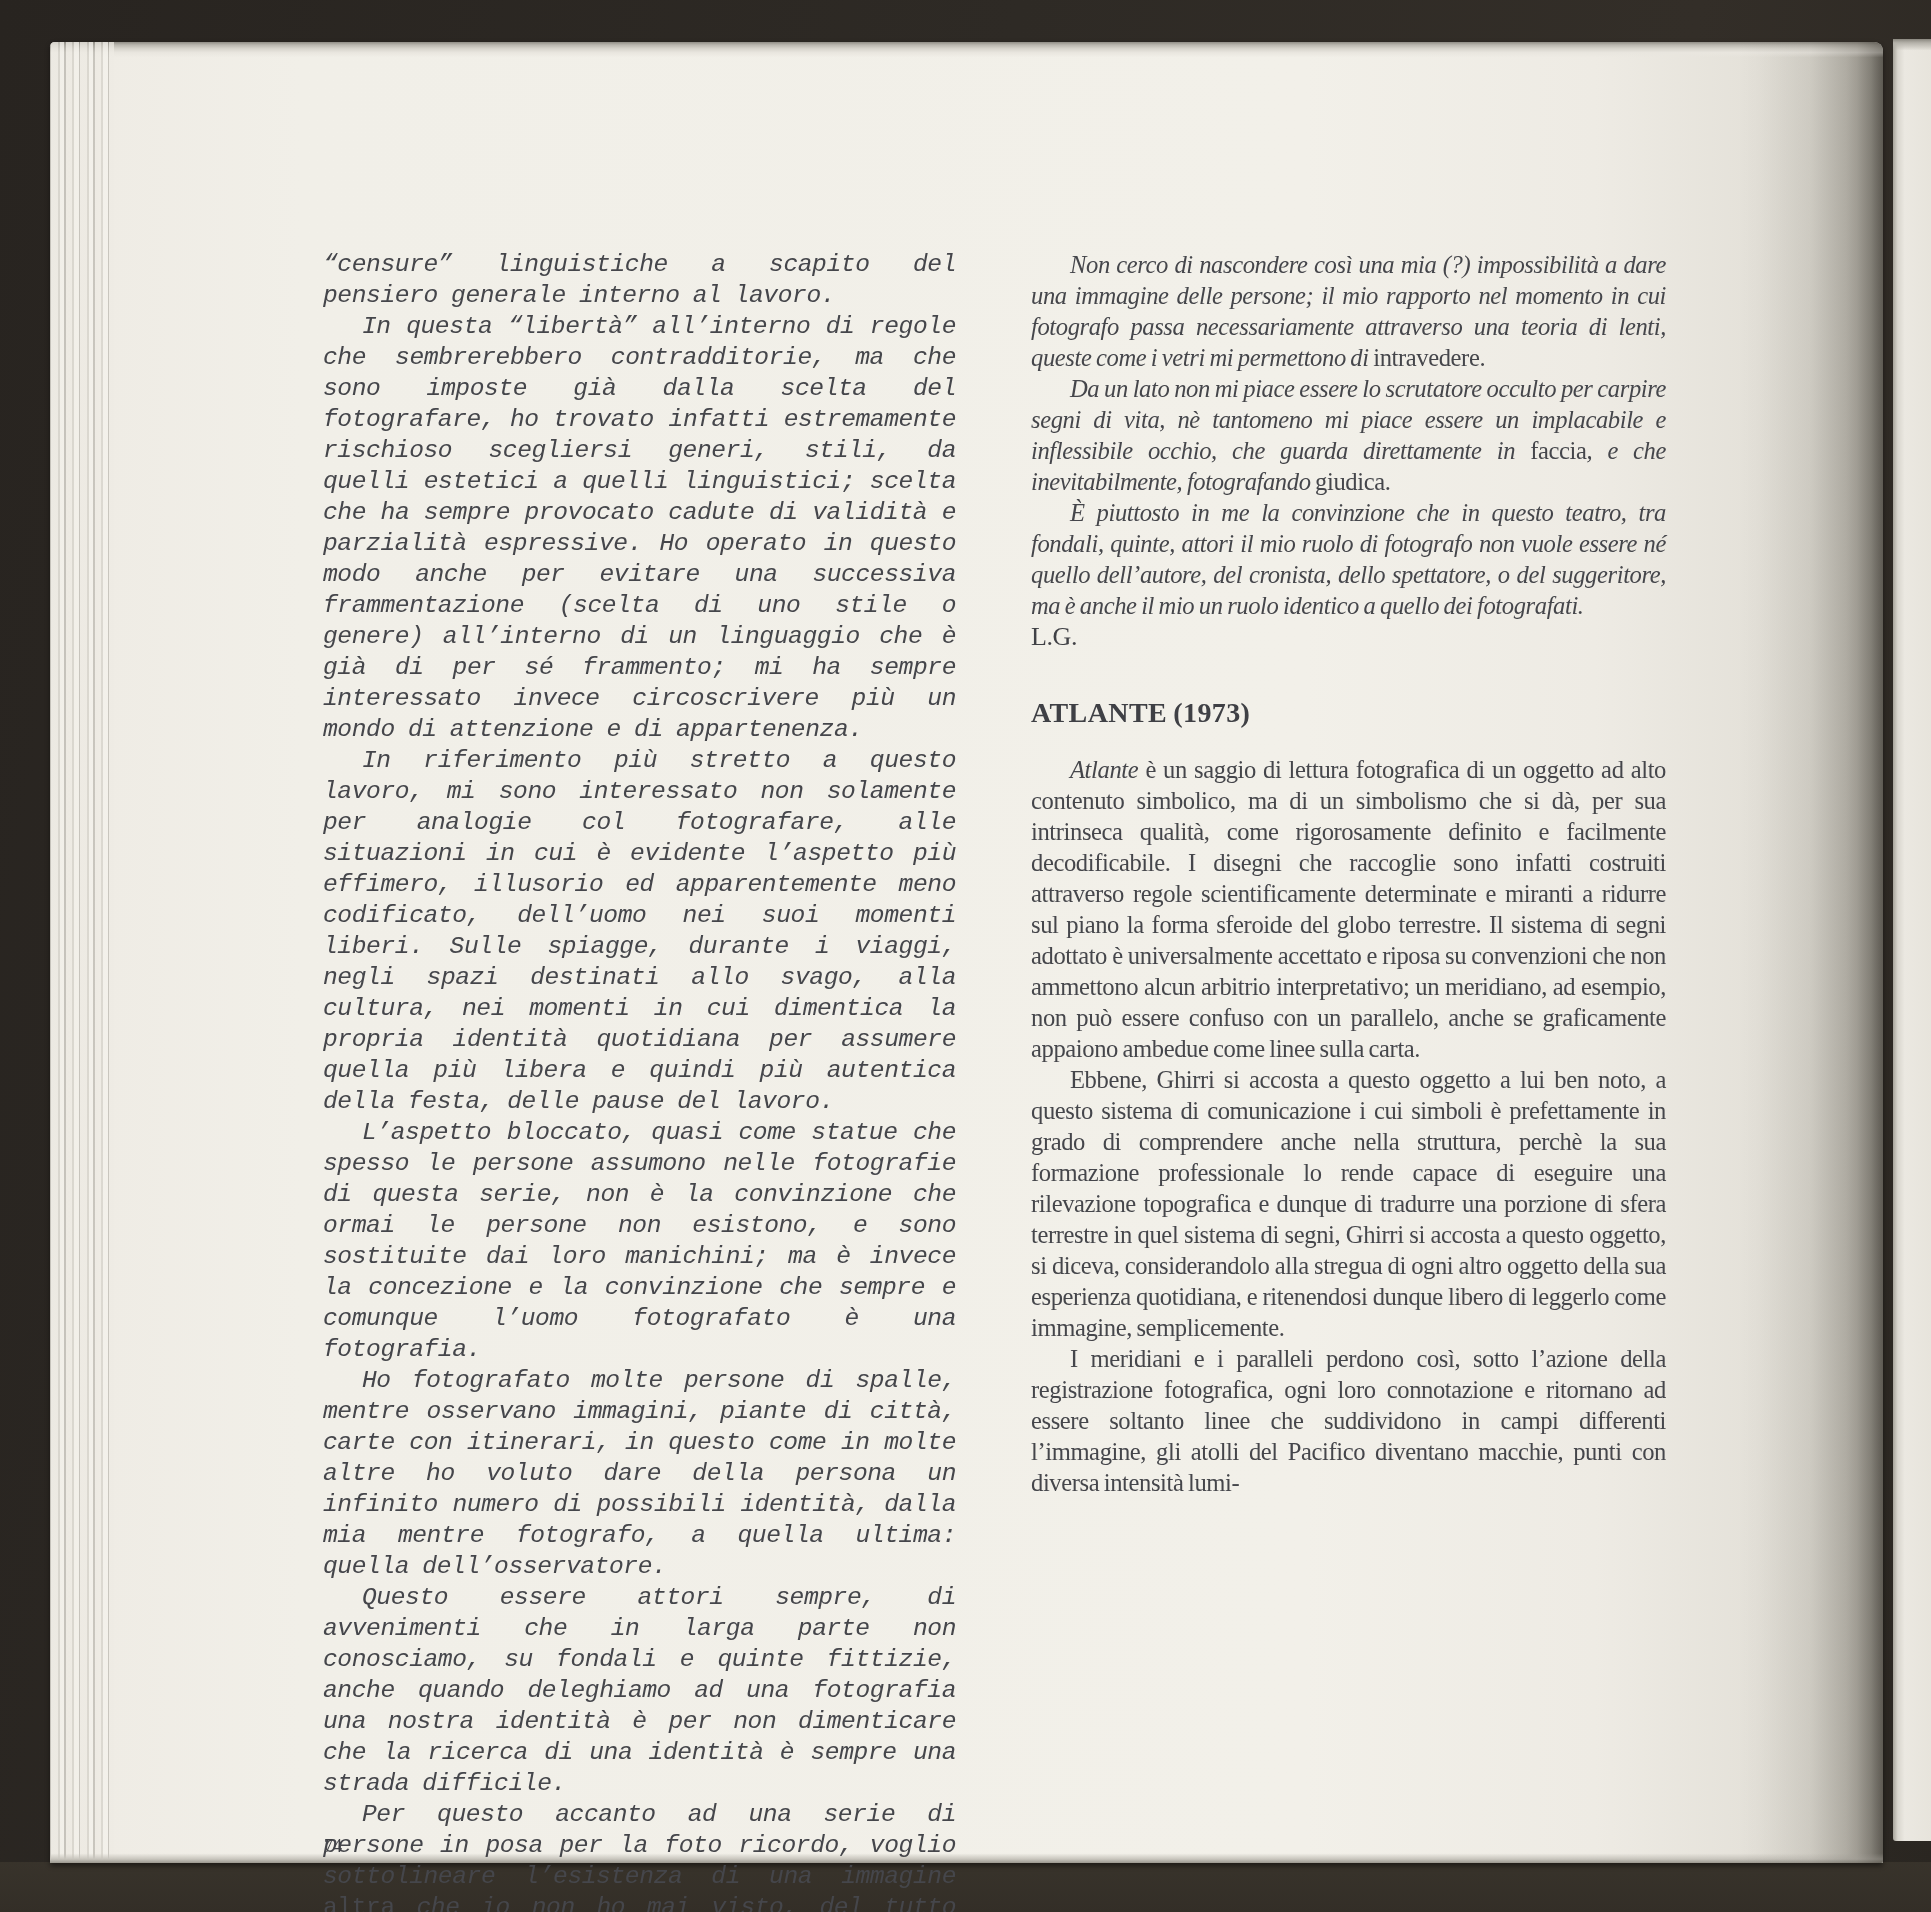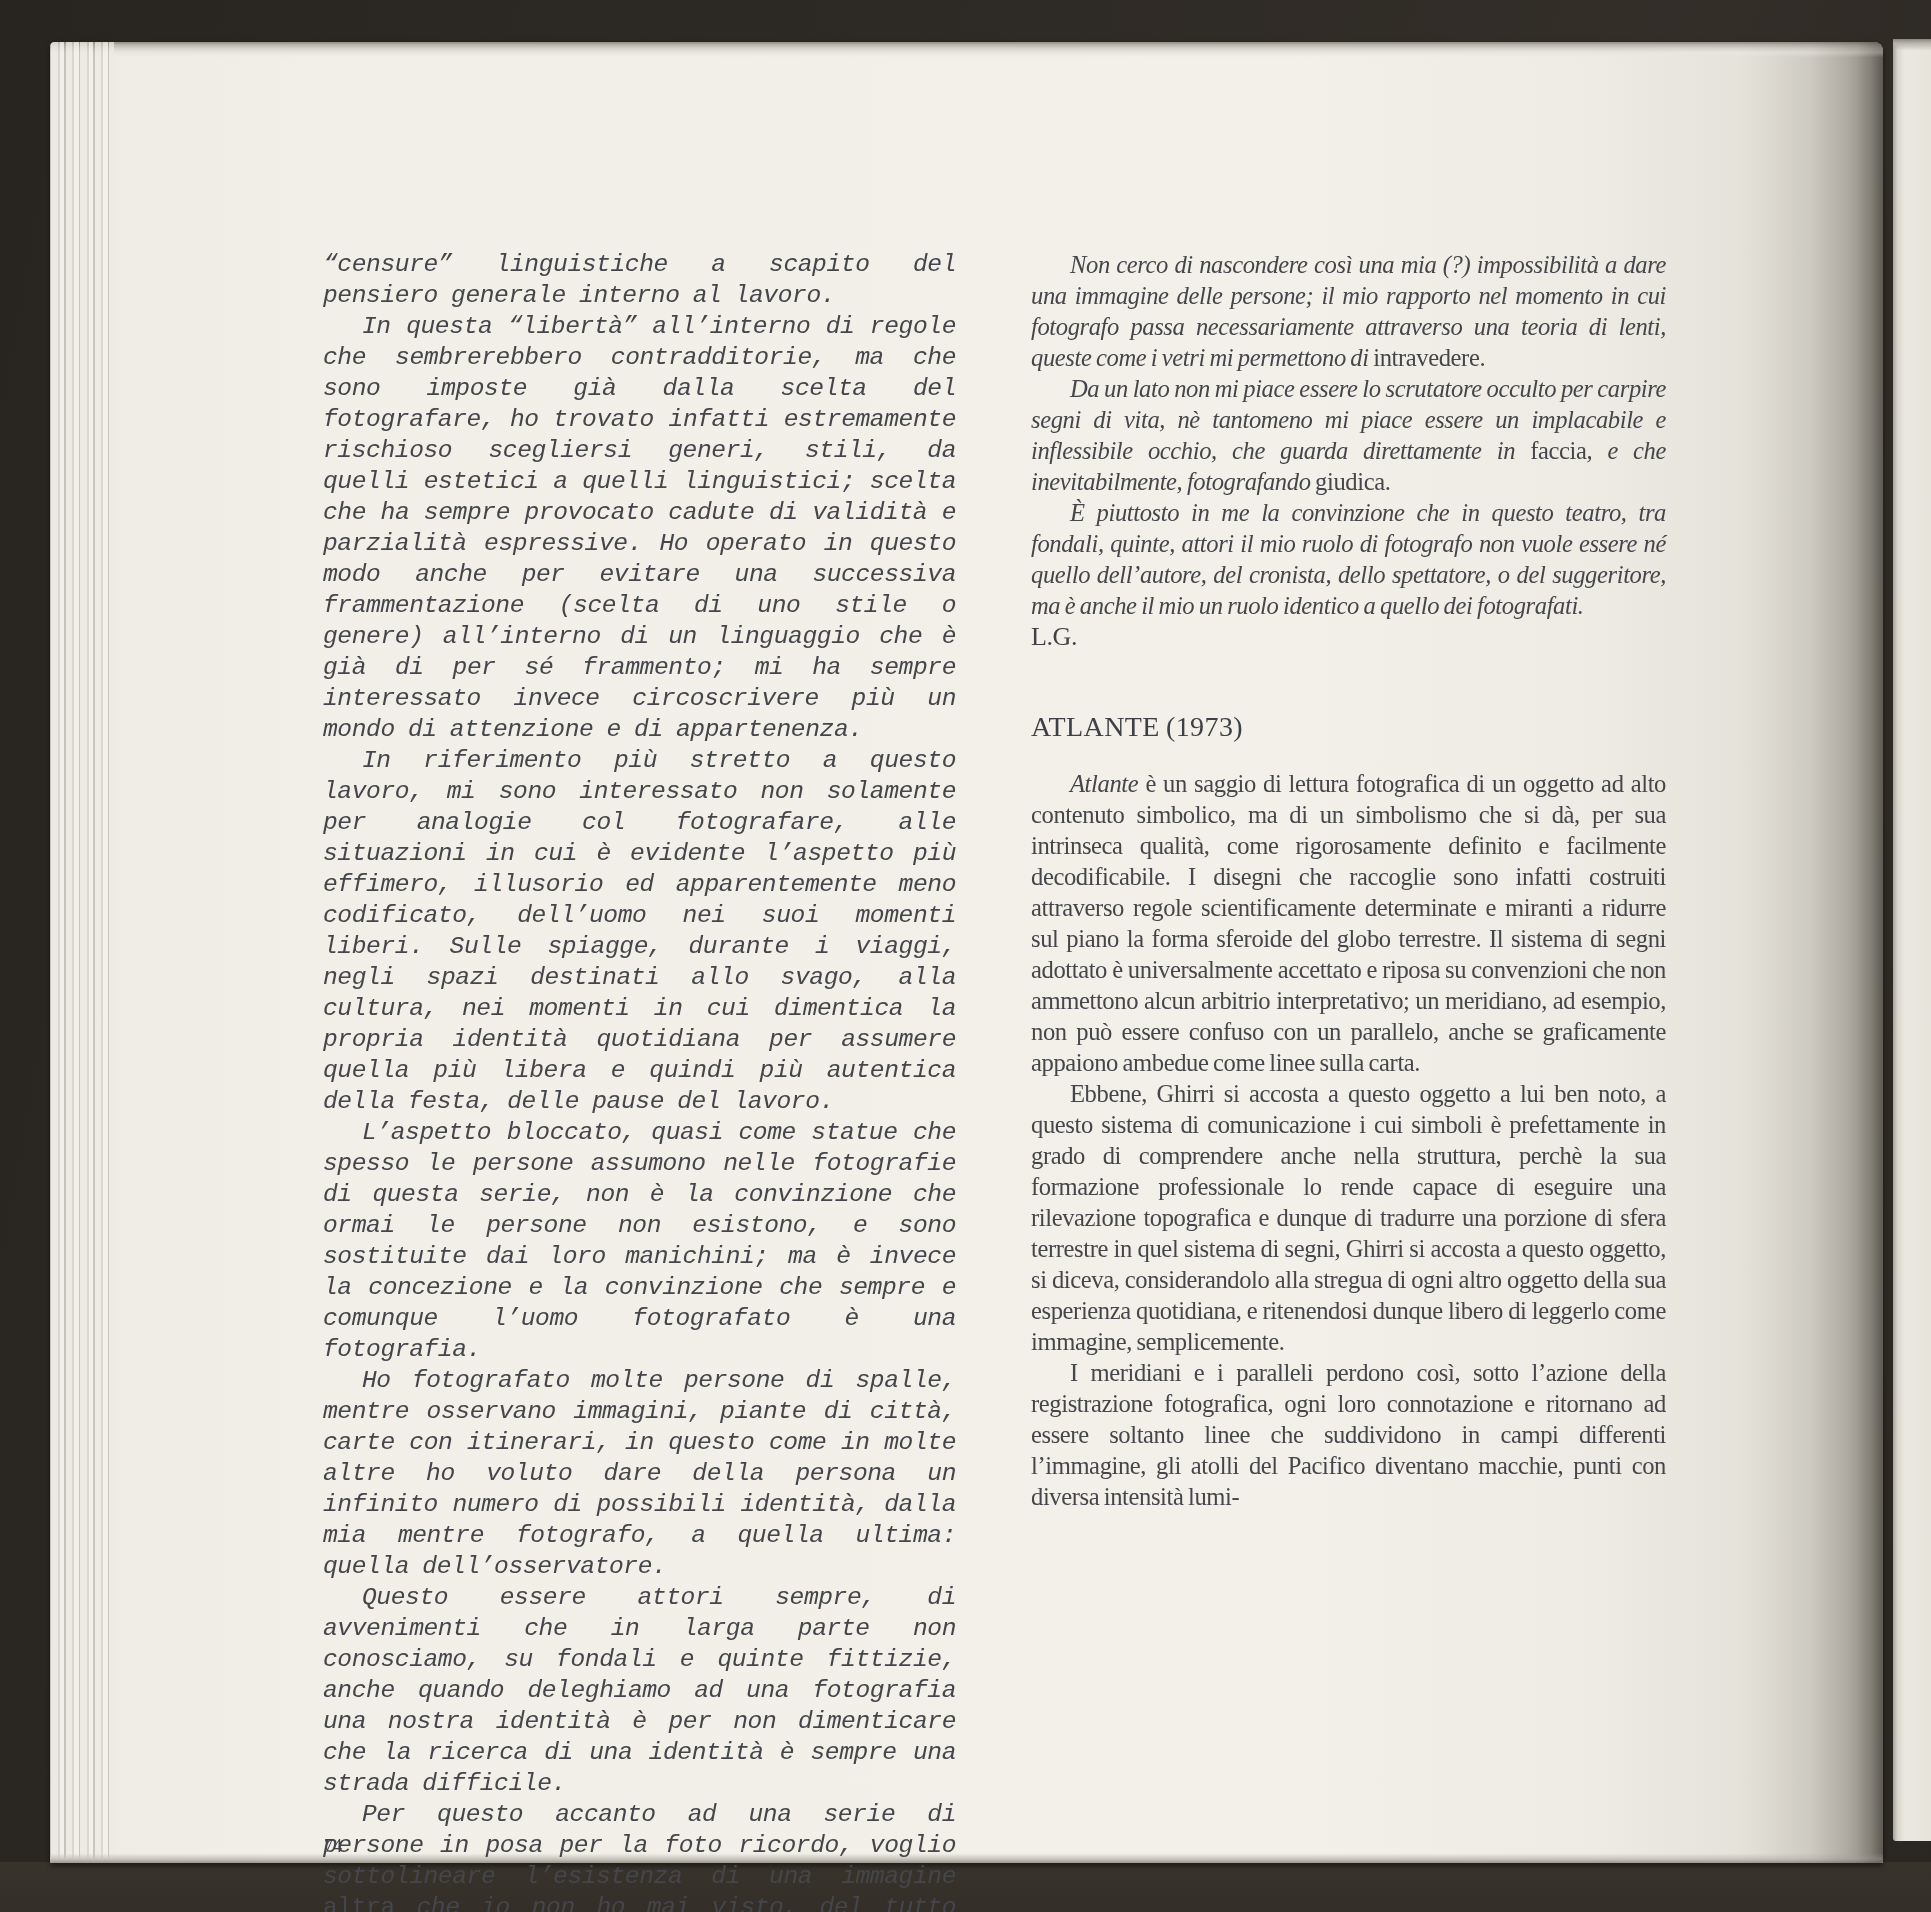--- a/index.html
+++ b/index.html
@@ -62,22 +62,22 @@
   .para.indent{text-indent:39px;}
   .para.italic{font-style:italic;}
   .para.roman{font-style:normal;}
   .seg-r{font-style:normal;}
   .seg-i{font-style:italic;}
   .signature{
     text-align:left;font-style:normal;padding-right:5.8px;
     font-size:26px;line-height:31px;color:#404146;
   }
   .heading{
-    margin:58px 0 25px 0;font-size:28px;line-height:33px;
-    font-weight:normal;font-style:normal;letter-spacing:0.4px;color:#3f4045;
+    margin:44px 0 25px 0;font-size:28px;line-height:33px;
+    font-weight:bold;font-style:normal;letter-spacing:0.4px;color:#3f4045;
   }
   .page-number{
     position:absolute;left:274px;top:1789px;
     font-size:18px;line-height:31px;font-style:normal;color:#3f4045;
   }
 </style>
 </head>
 <body>
 
 <div class="stage">

